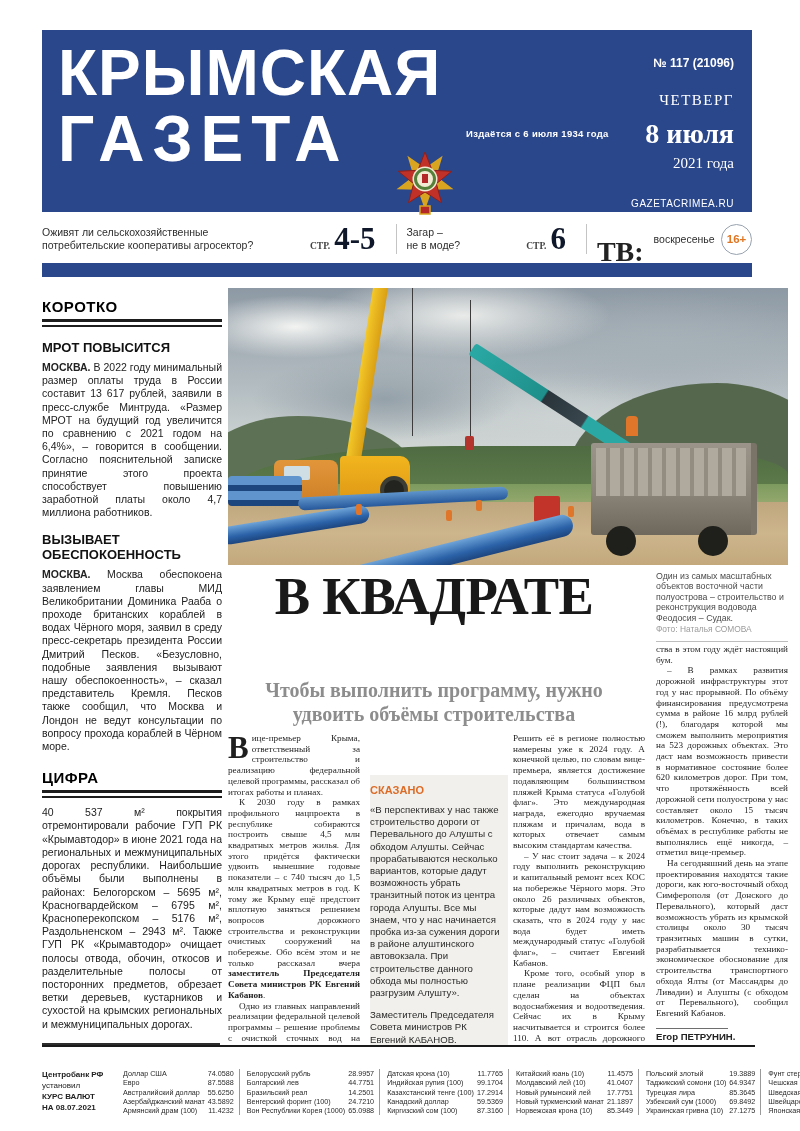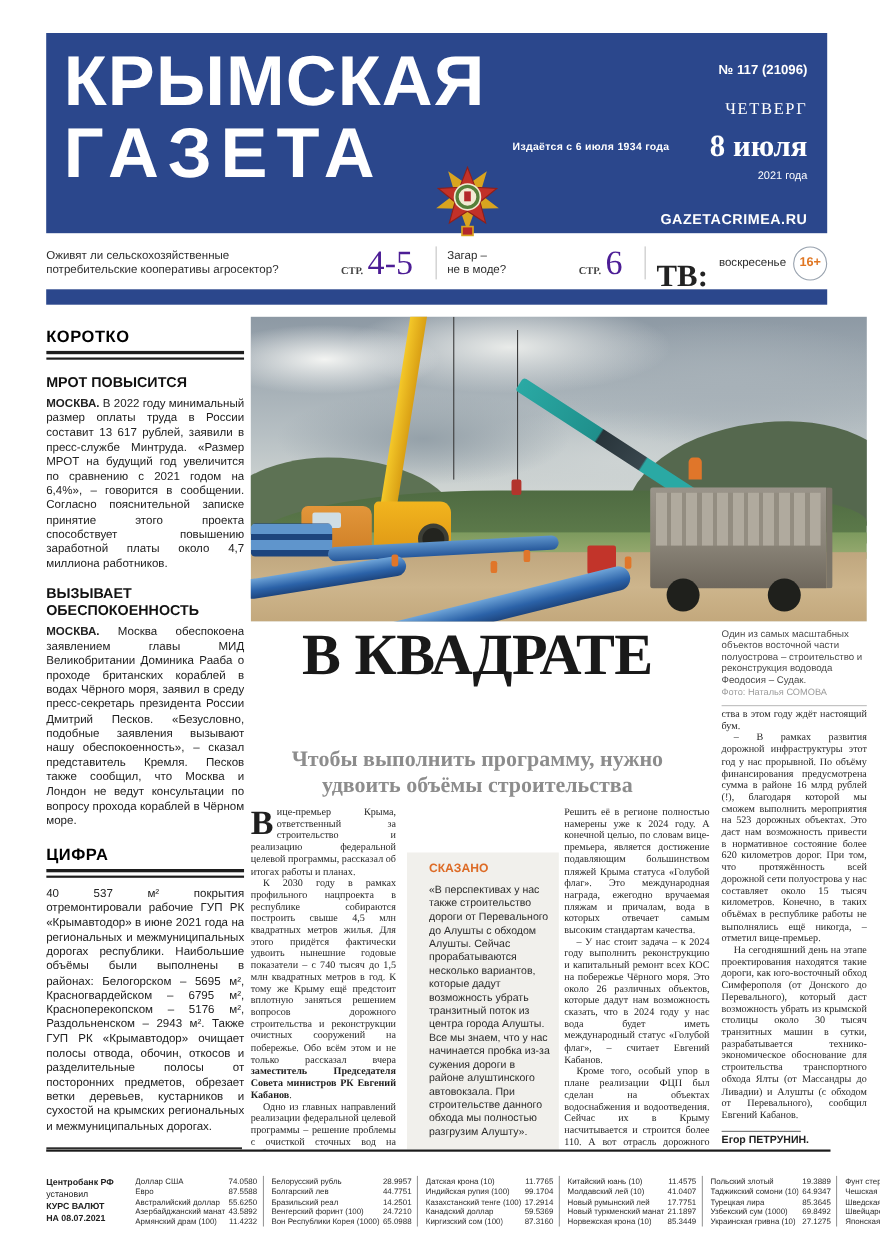--- a/index.html
+++ b/index.html
@@ -11,30 +11,30 @@
   
   .masthead{position:absolute;left:42px;top:30px;width:710px;height:182px;background:#2b478c;color:#fff;}
   .mh-title{position:absolute;left:16px;top:10px;font-weight:bold;font-size:64px;line-height:66px;letter-spacing:1px;}
   .mh-line2{letter-spacing:8px;}
   .mh-since{position:absolute;left:424px;top:98px;font-size:9.5px;font-weight:bold;letter-spacing:.3px;}
   .mh-emblem{position:absolute;left:352px;top:116px;}
   .mh-right{position:absolute;right:18px;top:26px;text-align:right;}
   .mh-issue{font-size:12px;font-weight:bold;margin-bottom:22px;}
   .mh-weekday{font-family:"Liberation Serif",serif;font-size:15px;letter-spacing:1.5px;margin-bottom:9px;}
   .mh-date{font-family:"Liberation Serif",serif;font-size:28px;font-weight:bold;margin-bottom:5px;}
-  .mh-year{font-family:Liberation Sans, sans-serif;font-size:10px;margin-bottom:26px;}
-  .mh-site{font-size:13px;font-weight:bold;letter-spacing:.5px;}
+  .mh-year{font-family:Liberation Serif, serif;font-size:15px;margin-bottom:26px;}
+  .mh-site{font-size:10px;font-weight:normal;letter-spacing:.5px;}
 
   
   .teasers{position:absolute;left:42px;top:219px;width:710px;height:40px;display:flex;align-items:center;}
   .tz-text{font-size:10.5px;line-height:13px;color:#2e2e2e;}
   .tz-first{width:268px;}
   .tz-page{display:flex;align-items:baseline;margin-right:10px;}
   .tz-str{font-size:9.5px;font-weight:bold;color:#444;margin-right:4px;font-family:"Liberation Serif",serif;}
-  .tz-num{font-family:"Liberation Serif",serif;font-weight:normal;font-size:31px;color:#4c1d95;}
+  .tz-num{font-family:"Liberation Serif",serif;font-weight:bold;font-size:31px;color:#0f172a;}
   .tz-div{width:1px;height:30px;background:#c4c4c4;margin:0 10px;}
   .tz-tv{font-family:"Liberation Serif",serif;font-weight:bold;font-size:28px;color:#222;margin-right:10px;margin-top:26px;}
   .age-badge{margin-left:auto;width:31px;height:31px;border:1.5px solid #98a2ae;border-radius:50%;display:flex;align-items:center;justify-content:center;color:#e07622;font-weight:bold;font-size:11.5px;}
 
   .blue-bar{position:absolute;left:42px;top:263px;width:710px;height:14px;background:#2b478c;}
 
   
   .left-col{position:absolute;left:42px;top:298px;width:180px;height:747px;overflow:hidden;}
   .sec-head{color:#000000;font-weight:bold;font-size:15px;letter-spacing:.5px;}
   .double-rule{height:8px;border-top:3px solid #1d1d1d;border-bottom:2px solid #1d1d1d;margin:4px 0 8px 0;}
@@ -96,21 +96,21 @@
   .headline{position:absolute;left:228px;top:570px;width:412px;text-align:center;font-family:"Liberation Serif",serif;font-weight:bold;font-size:53px;line-height:52px;color:#191919;letter-spacing:-.5px;}
   .subtitle{position:absolute;left:228px;top:678px;width:412px;text-align:center;font-family:"Liberation Serif",serif;font-weight:bold;font-size:20px;line-height:24px;color:#8d8d8d;}
 
   
   .col{position:absolute;width:132px;font-family:"Liberation Serif",serif;font-size:9.2px;line-height:10.7px;text-align:justify;color:#1f1f1f;}
   .col p + p{text-indent:11px;}
   .col1{left:228px;top:733px;}
   .col3{left:513px;top:733px;}
   .col4{left:656px;top:644px;}
   .dropcap{float:left;font-size:31px;line-height:27px;font-weight:bold;padding:1px 3px 0 0;}
-  .skazano{position:absolute;left:370px;top:775px;width:138px;background:#f1f0ec;padding:9px 8px 10px 20px;}
+  .skazano{position:absolute;left:370px;top:775px;width:138px;background:#f1f0ec;padding:9px 8px 10px 0;}
   .skz-title{color:#dd6b26;font-weight:bold;font-size:11px;margin-bottom:8px;}
   .skz-quote{font-size:9.6px;line-height:12.2px;color:#2a2a2a;}
   .skz-att{margin-top:10px;font-size:9.6px;line-height:12.2px;color:#2a2a2a;}
   .author-rule{border-top:1px solid #6e6e6e;width:72px;margin:9px 0 3px 0;}
   .author{font-family:"Liberation Sans",sans-serif;font-size:9.6px;font-weight:bold;color:#222;text-align:left;}
 
   
   .fx{position:absolute;left:42px;top:1045px;width:713px;background:#fff;border-top:2.5px solid #1a1a1a;padding-top:22px;display:flex;}
   .fx-label{width:74px;font-size:8px;line-height:11px;color:#222;flex:none;}
   .fx-group{flex:1;padding:0 5px 0 7px;}

